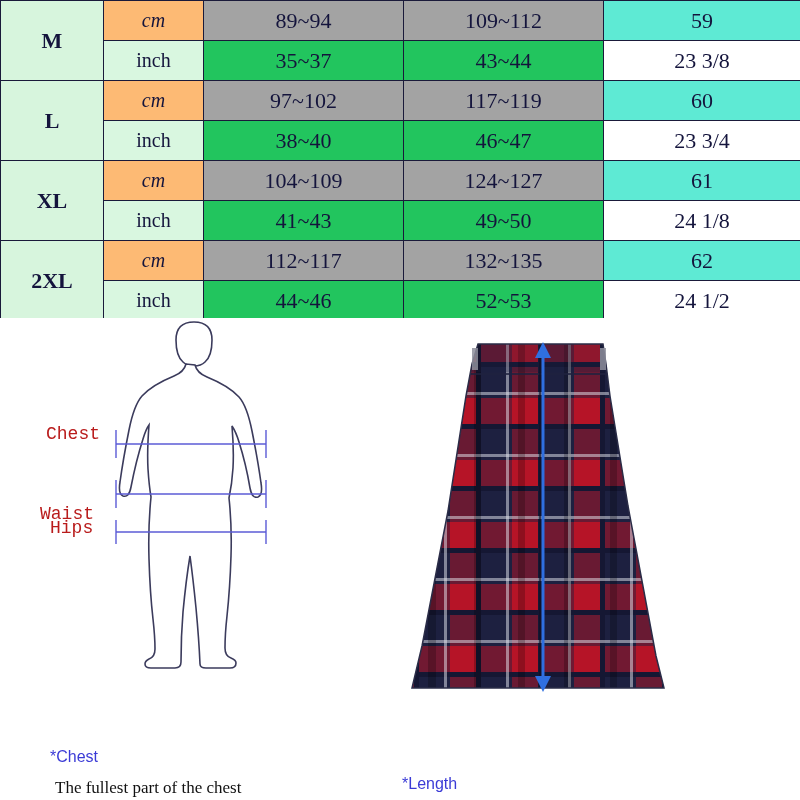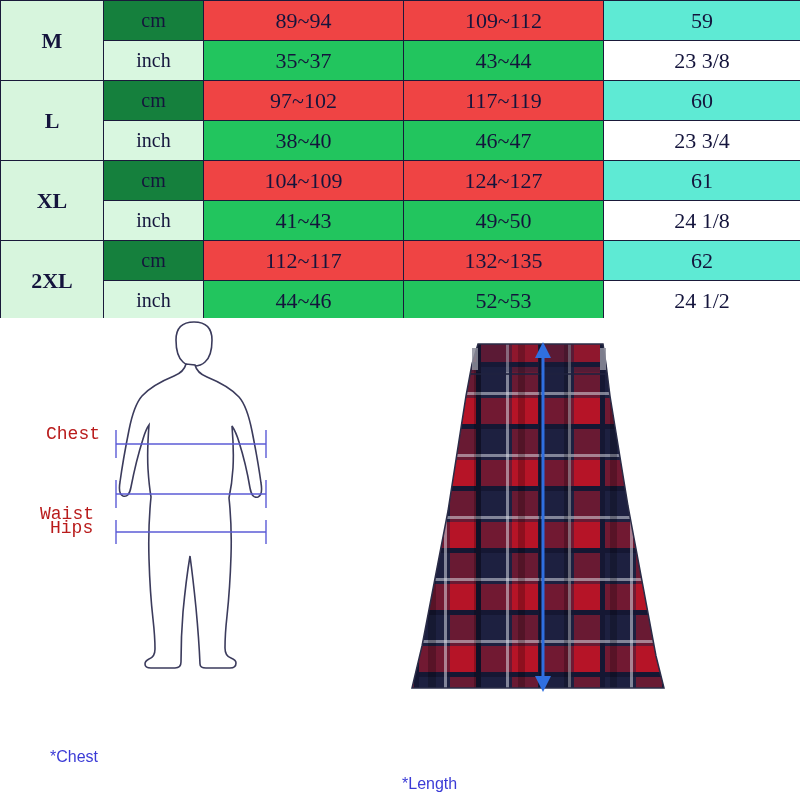--- a/index.html
+++ b/index.html
@@ -38,25 +38,25 @@
 
   .cell-size {
     font-size: 22px;
     font-weight: bold;
     background: #d7f5dd;
   }
   .cell-unit {
     font-size: 20px;
     background: #d7f5dd;
   }
-  .row-cm .cell-unit { background: #15803d; }
+  .row-cm .cell-unit { background: #fdba74; font-style: italic; }
   .row-inch .cell-unit { background: #d9f7e0; }
 
   .cell-val { font-size: 22px; }
-  .row-cm .cell-val { background: #ef4444; }
+  .row-cm .cell-val { background: #a3a3a3; }
   .row-inch .cell-val { background: #22c55e; }
   .row-cm .cell-val.len { background: #5eead4; }
   .row-inch .cell-val.len { background: #ffffff; margin-top: 32px; }
 
   
   .illus {
     position: absolute;
     left: 0; top: 318px;
     width: 800px; height: 482px;
     background: #ffffff;
@@ -268,15 +268,16 @@
       <polygon points="155,356 147,340 163,340" fill="#2f6fe0"></polygon>
     </svg>
 
   </div>
 
   <span class="lbl lbl-chest">Chest</span>
   <span class="lbl lbl-waist">Waist</span>
   <span class="lbl lbl-hips">Hips</span>
 
   <span class="note note-chest">*Chest</span>
+  <span class="note-desc">The fullest part of the chest</span>
   <span class="note note-length">*Length</span>
 
 </div>
 
 </body></html>

